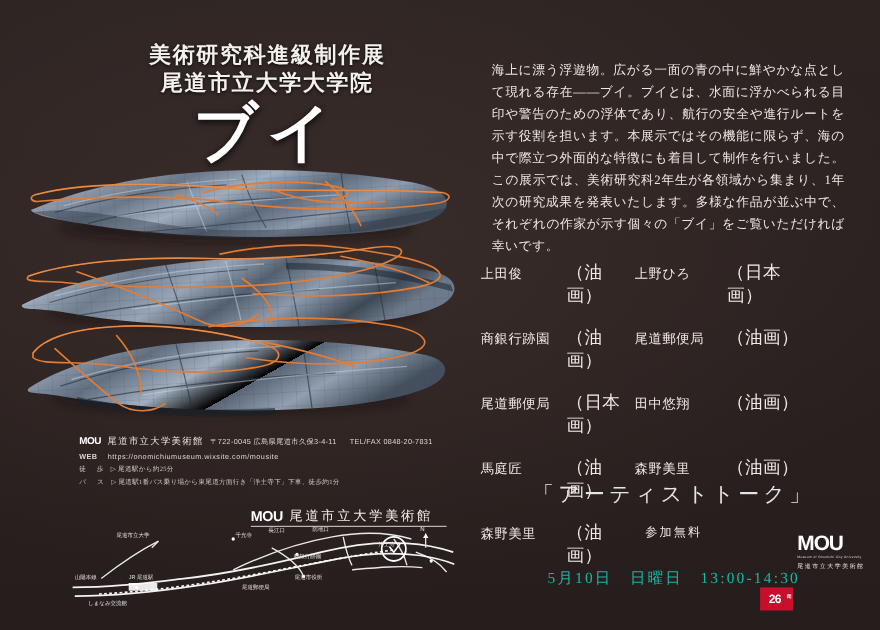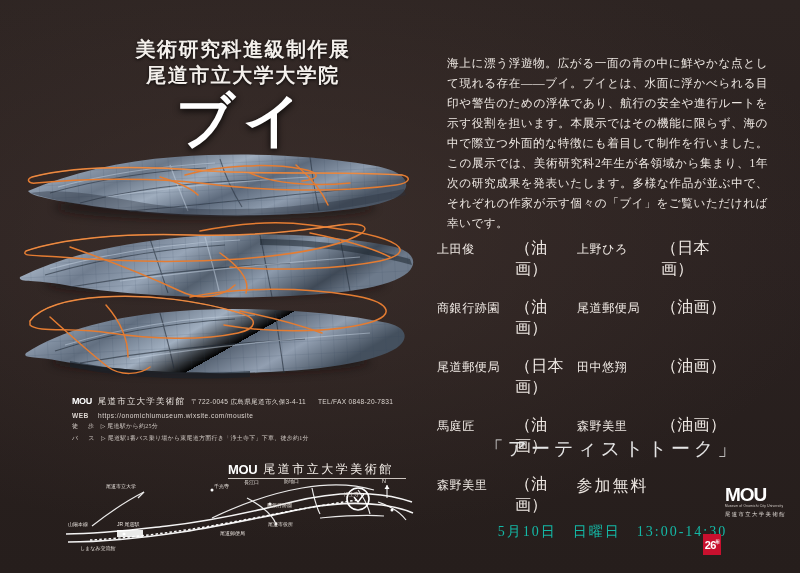--- a/index.html
+++ b/index.html
@@ -223,21 +223,21 @@
     text-align: center;
   }
   .talk-title {
     font-size: 19px;
     letter-spacing: 4px;
     color: #e5e5e5;
     margin-top: 26px;
   }
   .talk-free {
     margin-top: 14px;
-    font-size: 16px;
+    font-size: 11px;
     letter-spacing: 2px;
     color: #ece6e1;
   }
   .talk-date {
     margin-top: 26px;
     font-size: 14px;
     letter-spacing: 2px;
     color: #14b8a6;
   }
 
@@ -245,21 +245,21 @@
   .corner-logo {
     position: absolute;
     right: 14px;
     bottom: 18px;
     display: flex;
     align-items: flex-start;
     gap: 4px;
     z-index: 7;
   }
   .cl-badge {
-    width: 18px;
+    width: 30px;
     height: 21px;
     background: #c8102e;
     display: flex;
     align-items: center;
     justify-content: center;
     position: relative;
     margin-top: 48px;
   }
   .cl-badge .num {
     font-family: "Liberation Sans", sans-serif;

